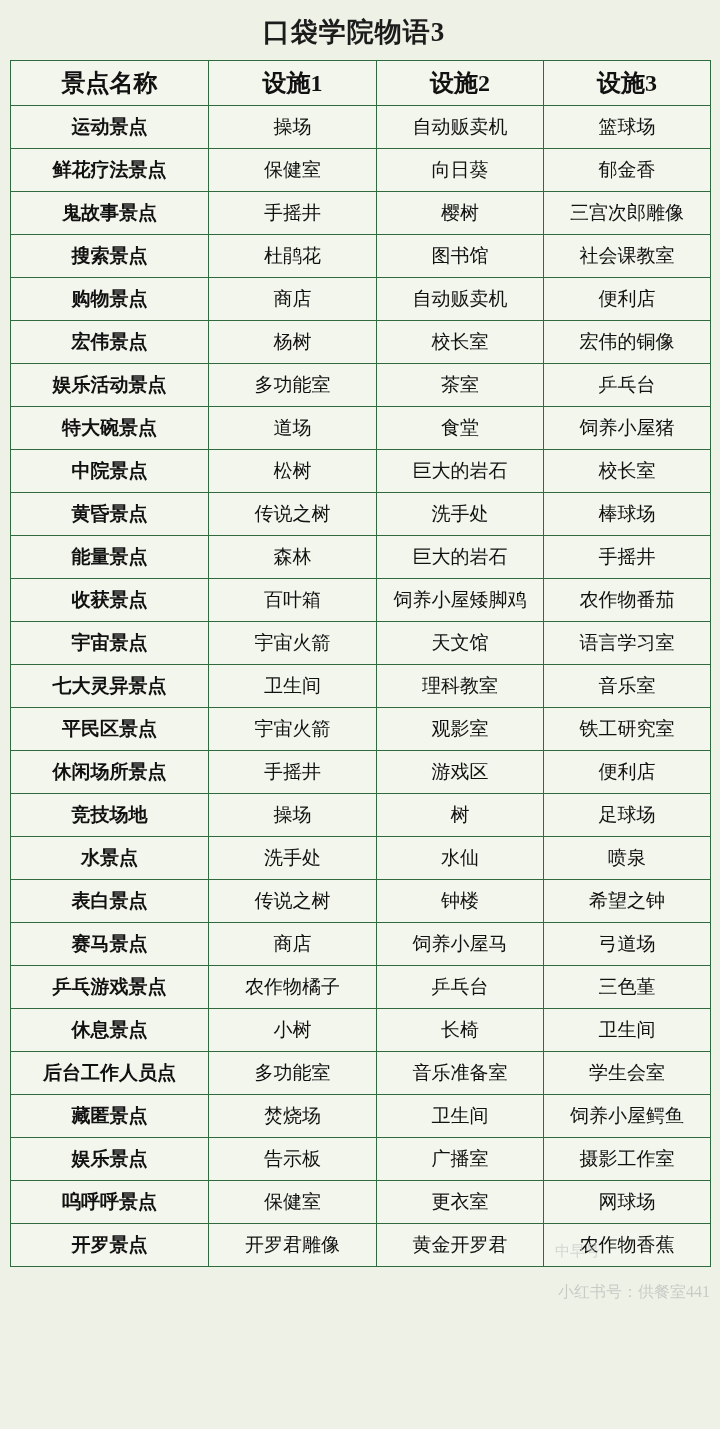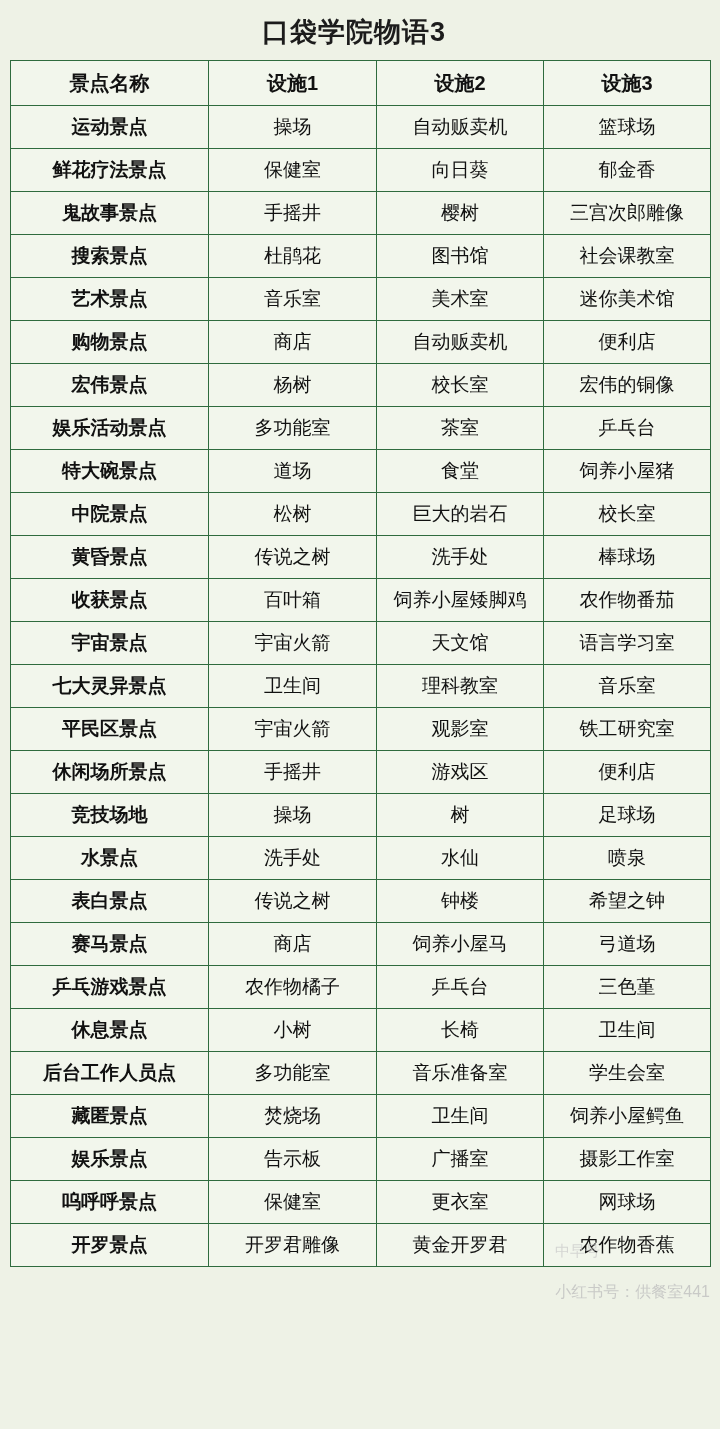--- a/index.html
+++ b/index.html
@@ -13,20 +13,21 @@
     font-family: "Liberation Sans", sans-serif;
     overflow: hidden;
   }
   .page {
     position: relative;
     width: 720px;
     height: 1323px;
     background: #eef2e6;
     box-sizing: border-box;
     padding: 8px 22px 6px 10px;
+    font-family: Liberation Serif, serif;
   }
   .title-block {
     text-align: center;
     padding: 6px 0 10px 0;
   }
   .title-line {
     font-size: 27px;
     font-weight: bold;
     color: #1c1c1c;
     letter-spacing: 1px;
@@ -43,21 +44,21 @@
     height: 40px;
     text-align: center;
     vertical-align: middle;
     font-size: 19px;
     color: #111;
     overflow: hidden;
     white-space: nowrap;
   }
   table.dict tr.header td {
     font-weight: bold;
-    font-size: 20px;
+    font-size: 24px;
     height: 42px;
   }
   table.dict td.name-col {
     font-weight: bold;
     text-align: center;
   }
   col.c1 { width: 198px; }
   col.c2 { width: 168px; }
   col.c3 { width: 167px; }
   col.c4 { width: 167px; }
@@ -123,26 +124,20 @@
           <td>樱树</td>
           <td>三宫次郎雕像</td>
         </tr>
         <tr>
           <td class="name-col">搜索景点</td>
           <td>杜鹃花</td>
           <td>图书馆</td>
           <td>社会课教室</td>
         </tr>
         <tr>
-          <td class="name-col">艺术景点</td>
-          <td>音乐室</td>
-          <td>美术室</td>
-          <td>迷你美术馆</td>
-        </tr>
-        <tr>
           <td class="name-col">购物景点</td>
           <td>商店</td>
           <td>自动贩卖机</td>
           <td>便利店</td>
         </tr>
         <tr>
           <td class="name-col">宏伟景点</td>
           <td>杨树</td>
           <td>校长室</td>
           <td>宏伟的铜像</td>
@@ -165,20 +160,26 @@
           <td>巨大的岩石</td>
           <td>校长室</td>
         </tr>
         <tr>
           <td class="name-col">黄昏景点</td>
           <td>传说之树</td>
           <td>洗手处</td>
           <td>棒球场</td>
         </tr>
         <tr>
+          <td class="name-col">能量景点</td>
+          <td>森林</td>
+          <td>巨大的岩石</td>
+          <td>手摇井</td>
+        </tr>
+        <tr>
           <td class="name-col">收获景点</td>
           <td>百叶箱</td>
           <td>饲养小屋矮脚鸡</td>
           <td>农作物番茄</td>
         </tr>
         <tr>
           <td class="name-col">宇宙景点</td>
           <td>宇宙火箭</td>
           <td>天文馆</td>
           <td>语言学习室</td>

